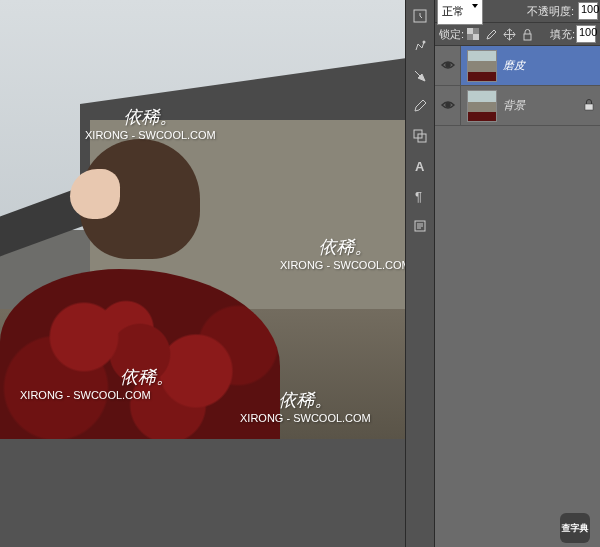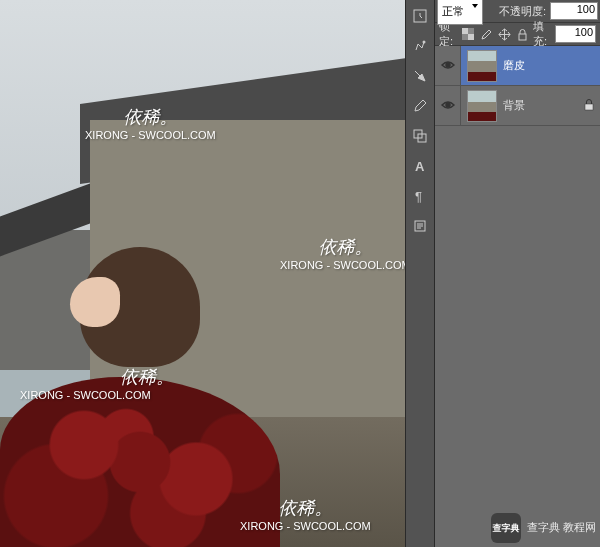--- a/index.html
+++ b/index.html
@@ -8,21 +8,21 @@
       height: 547px;
       overflow: hidden;
       font-family: Arial, "Microsoft YaHei", sans-serif;
       font-size: 11px;
       background: #535353;
       position: relative;
       display: flex;
     }
     .canvas-area {
       width: 405px;
-      height: 547px;
+      height: 439px;
       position: relative;
       overflow: hidden;
       background: #a8b4b8;
     }
     .photo {
       width: 100%;
       height: 100%;
       position: relative;
     }
     .sky {
@@ -194,21 +194,21 @@
       top: 6px;
       border-left: 3px solid transparent;
       border-right: 3px solid transparent;
       border-top: 4px solid #000;
     }
     .opacity-label { }
     .opacity-input {
       background: #fff;
       color: #000;
       border: 1px solid #888;
-      width: 48px;
+      width: 20px;
       height: 18px;
       padding: 0 2px;
       font-size: 11px;
       text-align: right;
     }
     
     .lock-row {
       height: 23px;
       background: #535353;
       border-bottom: 1px solid #3a3a3a;
@@ -276,20 +276,21 @@
       position: relative;
       overflow: hidden;
     }
     .thumb-inner {
       width: 100%;
       height: 100%;
       background: linear-gradient(to bottom, #bcc 35%, #8a8578 35%, #8a8578 70%, #5a1010 70%);
     }
     .layer-name {
       font-size: 11px;
+      font-style: italic;
     }
     .lock-indicator {
       margin-left: auto;
       margin-right: 6px;
       color: #e0e0e0;
       font-size: 10px;
     }
     
     .site-watermark {
       position: absolute;
@@ -481,15 +482,14 @@
             <path d="M2.5 5 L2.5 3 A 2.5 2.5 0 0 1 7.5 3 L7.5 5" fill="none" stroke="#333"></path>
           </svg>
       </span>
     </div>
   </div>
 </div>
 
 <div class="site-watermark">
   <div class="site-logo">查字典</div>
   <div class="site-text">
-    <span>查字典 教程网</span>
   </div>
 </div>
 
 </body></html>

